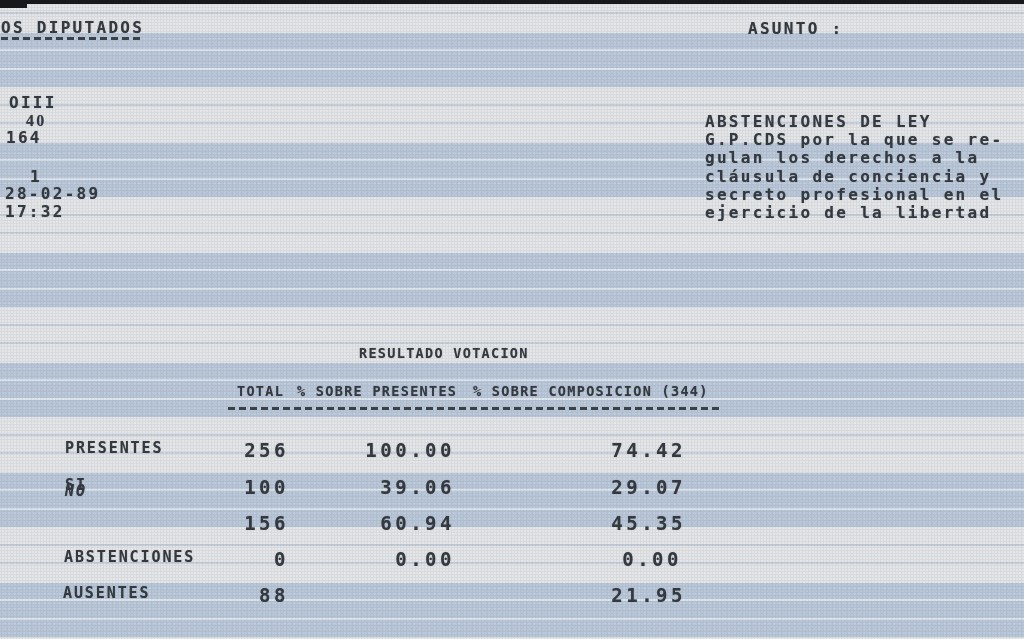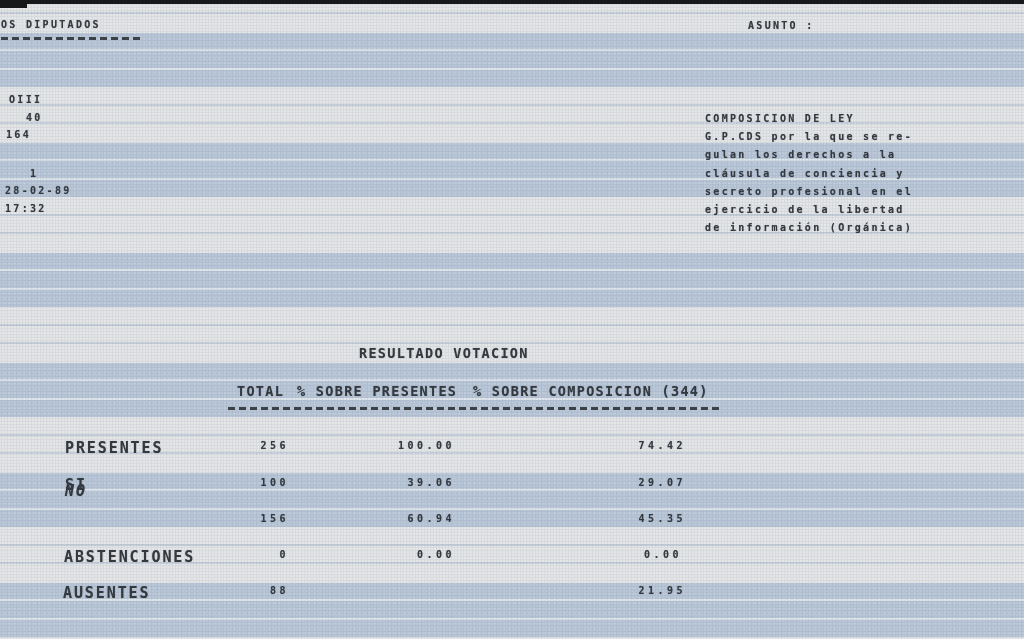--- a/index.html
+++ b/index.html
@@ -29,55 +29,54 @@
     position:absolute;inset:0;pointer-events:none;
     background-image:radial-gradient(rgba(95,110,132,0.10) 1px, transparent 1.2px),
                      radial-gradient(rgba(255,255,255,0.14) 1px, transparent 1.2px);
     background-size:3px 3px,5px 5px;
     background-position:0 0,2px 1px;
   }
   .topbar{position:absolute;left:0;top:0;width:1024px;height:4px;background:#17181a;}
   .topnotch{position:absolute;left:0;top:0;width:27px;height:8px;background:#17181a;}
   .t{position:absolute;font-weight:bold;color:#343940;white-space:pre;line-height:1.1;
      text-shadow:0 0 1px rgba(52,57,64,0.45);}
-  .t15{font-size:10px;letter-spacing:2.3px;}   
+  .t15{font-size:16px;letter-spacing:2.3px;}   
   .t15l{font-size:15px;letter-spacing:1.9px;}  
-  .t15n{font-size:10px;letter-spacing:3.5px;}  
+  .t15n{font-size:19px;letter-spacing:3.5px;}  
   .t13{font-size:13.5px;letter-spacing:1.3px;} 
   .num{text-align:right;}
   .dash{position:absolute;height:3px;
         background-image:repeating-linear-gradient(90deg,#3c4148 0 7px,transparent 7px 11px);}
 </style>
 </head>
 <body>
 
 <div class="page">
   <div class="stripes"></div>
   <div class="noise"></div>
   <div class="topbar"></div>
   <div class="topnotch"></div>
 
   <div class="t t15" style="left:1px;top:19px;">OS DIPUTADOS</div>
   <div class="dash" style="left:1px;top:37px;width:139px;"></div>
 
   <div class="t t15" style="left:9px;top:94px;">OIII</div>
-  <div class="t t15" style="left:26px;top:112px;">40</div>
+  <div class="t t15" style="left:26px;top:112px;font-family:Liberation Serif, serif;">40</div>
   <div class="t t15" style="left:6px;top:129px;">164</div>
   <div class="t t15" style="left:30px;top:168px;">1</div>
   <div class="t t15" style="left:5px;top:185px;">28-02-89</div>
   <div class="t t15" style="left:5px;top:203px;">17:32</div>
 
   <div class="t t15" style="left:748px;top:20px;">ASUNTO :</div>
-  <div class="t t15" style="left:705px;top:113px;">COMPOSICION DE LEY</div>
+  <div class="t t15" style="left:705px;top:113px;">ABSTENCIONES DE LEY</div>
   <div class="t t15" style="left:705px;top:131px;">G.P.CDS por la que se re-</div>
   <div class="t t15" style="left:705px;top:168px;">cláusula de conciencia y</div>
   <div class="t t15" style="left:705px;top:149px;">gulan los derechos a la</div>
   <div class="t t15" style="left:705px;top:204px;">ejercicio de la libertad</div>
   <div class="t t15" style="left:705px;top:186px;">secreto profesional en el</div>
-  <div class="t t15" style="left:705px;top:222px;">de información (Orgánica)</div>
 
   <div class="t t13" style="left:359px;top:346px;">RESULTADO VOTACION</div>
 
   <div class="t t13" style="left:237px;top:384px;">TOTAL</div>
   <div class="t t13" style="left:297px;top:384px;">% SOBRE PRESENTES</div>
   <div class="t t13" style="left:473px;top:384px;">% SOBRE COMPOSICION (344)</div>
   <div class="dash" style="left:228px;top:407px;width:494px;"></div>
 
   <div>
     <div class="t t15l" style="left:65px;top:440px;">PRESENTES</div>

